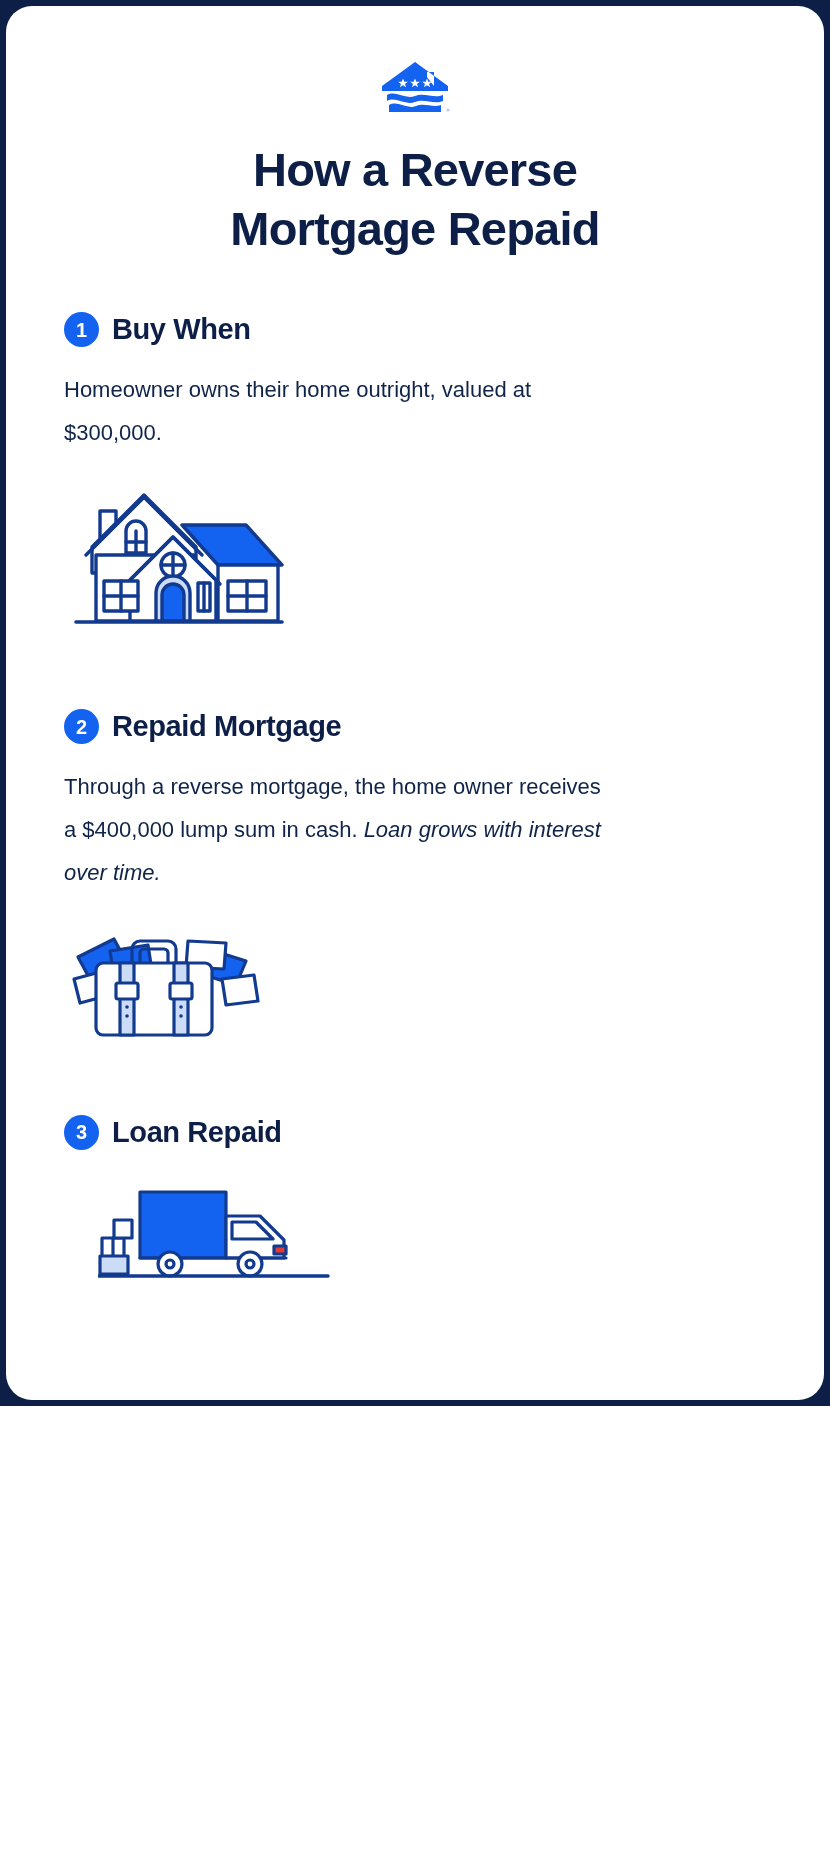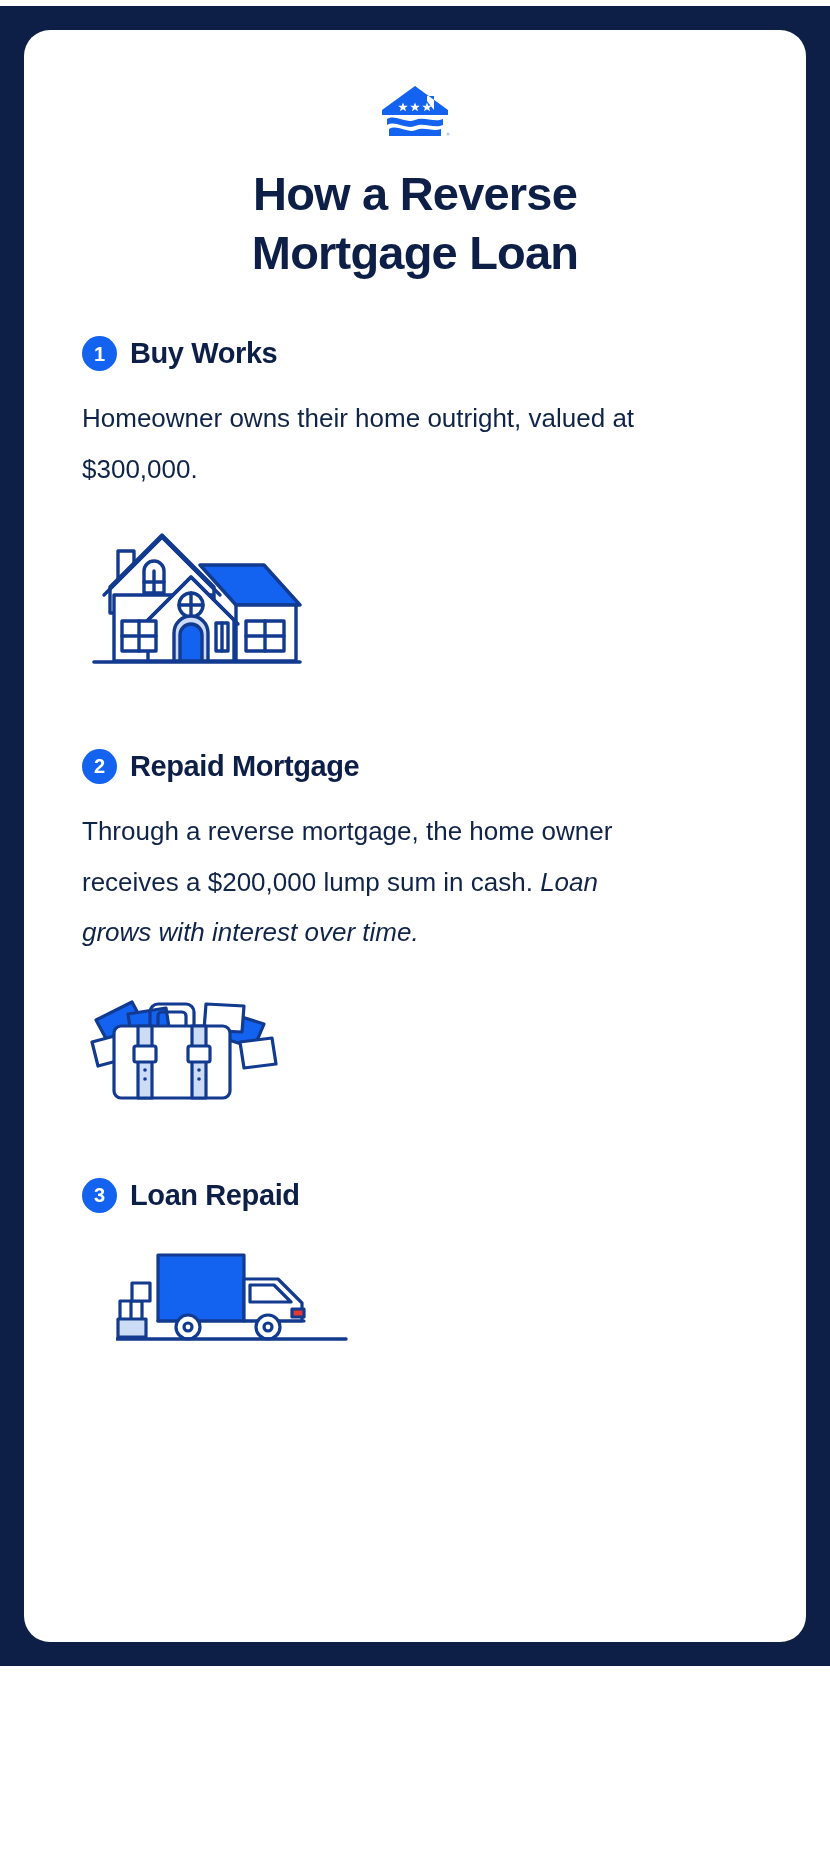--- a/index.html
+++ b/index.html
@@ -2,25 +2,24 @@
 <html><head>
 <meta charset="utf-8">
 <style>
   * { box-sizing: border-box; margin: 0; padding: 0; }
   html, body {
     width: 830px; height: 1866px;
     background: #ffffff;
     font-family: "Liberation Sans", sans-serif;
   }
   #frame {
-    width: 830px; height: 1660px;
+    width: 830px; height: 1406px;
     background: #0d1f47;
-    padding: 24px;
+    padding: 6px;
     display: flex;
-    margin-top: 6px;
   }
   #card {
     flex: 1;
     background: #ffffff;
     border-radius: 26px;
     padding: 54px 52px 40px 52px;
     overflow: hidden;
     position: relative;
   }
 
@@ -63,21 +62,21 @@
     line-height: 1;
   }
   .step-title {
     color: #0d1f47;
     font-size: 29px;
     font-weight: 700;
     letter-spacing: -0.4px;
   }
   .step-body {
     color: #102449;
-    font-size: 26px;
+    font-size: 22px;
     line-height: 1.95;
     padding-left: 6px;
     max-width: 560px;
   }
   .step-body .em { font-style: italic; }
 
   .art { padding-left: 12px; margin-top: 26px; }
   .art svg { display: block; }
 
   .gap-lg { height: 58px; }
@@ -98,27 +97,27 @@
           <polygon points="49,18.5 50.3,21.8 53.8,21.8 51,23.9 52.1,27.2 49,25.2 45.9,27.2 47,23.9 44.2,21.8 47.7,21.8"></polygon>
         </g>
         <path d="M9 35 C18 30, 27 40, 37 36 C46 32, 56 39, 65 35 L65 41 C56 45, 46 38, 37 42 C27 46, 18 36, 9 41 Z" fill="#1362f0"></path>
         <path d="M11 45 C20 40, 29 50, 38 46 C46 42.5, 55 48, 63 45 L63 52 L11 52 Z" fill="#1362f0"></path>
         <circle cx="70" cy="50" r="1.6" fill="#b9ccef"></circle>
       </svg>
     </div>
 
     <h1 class="title">
       <span class="ln">How a Reverse</span>
-      <span class="ln">Mortgage Loan</span>
+      <span class="ln">Mortgage Repaid</span>
     </h1>
 
     <div class="step">
       <div class="step-head">
         <div class="badge">1</div>
-        <div class="step-title">Buy Works</div>
+        <div class="step-title">Buy When</div>
       </div>
       <div class="step-body">Homeowner owns their home outright, valued at $300,000.</div>
       <div class="art">
         <svg width="218" height="152" viewBox="0 0 218 152">
           <g fill="none" stroke="#123a8f" stroke-width="3.4" stroke-linejoin="round" stroke-linecap="round">
 
             <polygon points="112,44 176,44 212,84 148,84" fill="#1362f0" stroke="#123a8f"></polygon>
 
             <rect x="148" y="84" width="60" height="56" fill="#ffffff"></rect>
 
@@ -160,21 +159,21 @@
       </div>
     </div>
 
     <div class="gap-lg"></div>
 
     <div class="step">
       <div class="step-head">
         <div class="badge">2</div>
         <div class="step-title">Repaid Mortgage</div>
       </div>
-      <div class="step-body"><span>Through a reverse mortgage, the home owner receives a $200,000 lump sum in cash. </span><span class="em">Loan grows with interest over time.</span></div>
+      <div class="step-body"><span>Through a reverse mortgage, the home owner receives a $400,000 lump sum in cash. </span><span class="em">Loan grows with interest over time.</span></div>
       <div class="art">
         <svg width="190" height="118" viewBox="0 0 190 118">
           <g stroke="#123a8f" stroke-width="3.2" stroke-linejoin="round" stroke-linecap="round">
 
             <polygon points="8,36 44,18 58,44 22,62" fill="#1362f0"></polygon>
             <polygon points="4,58 34,50 40,74 10,82" fill="#ffffff"></polygon>
             <polygon points="40,30 78,24 82,50 44,56" fill="#1362f0"></polygon>
             <polygon points="138,28 176,40 166,64 128,52" fill="#1362f0"></polygon>
             <polygon points="152,58 184,54 188,80 156,84" fill="#ffffff"></polygon>
             <polygon points="118,20 156,22 154,48 116,46" fill="#ffffff"></polygon>

